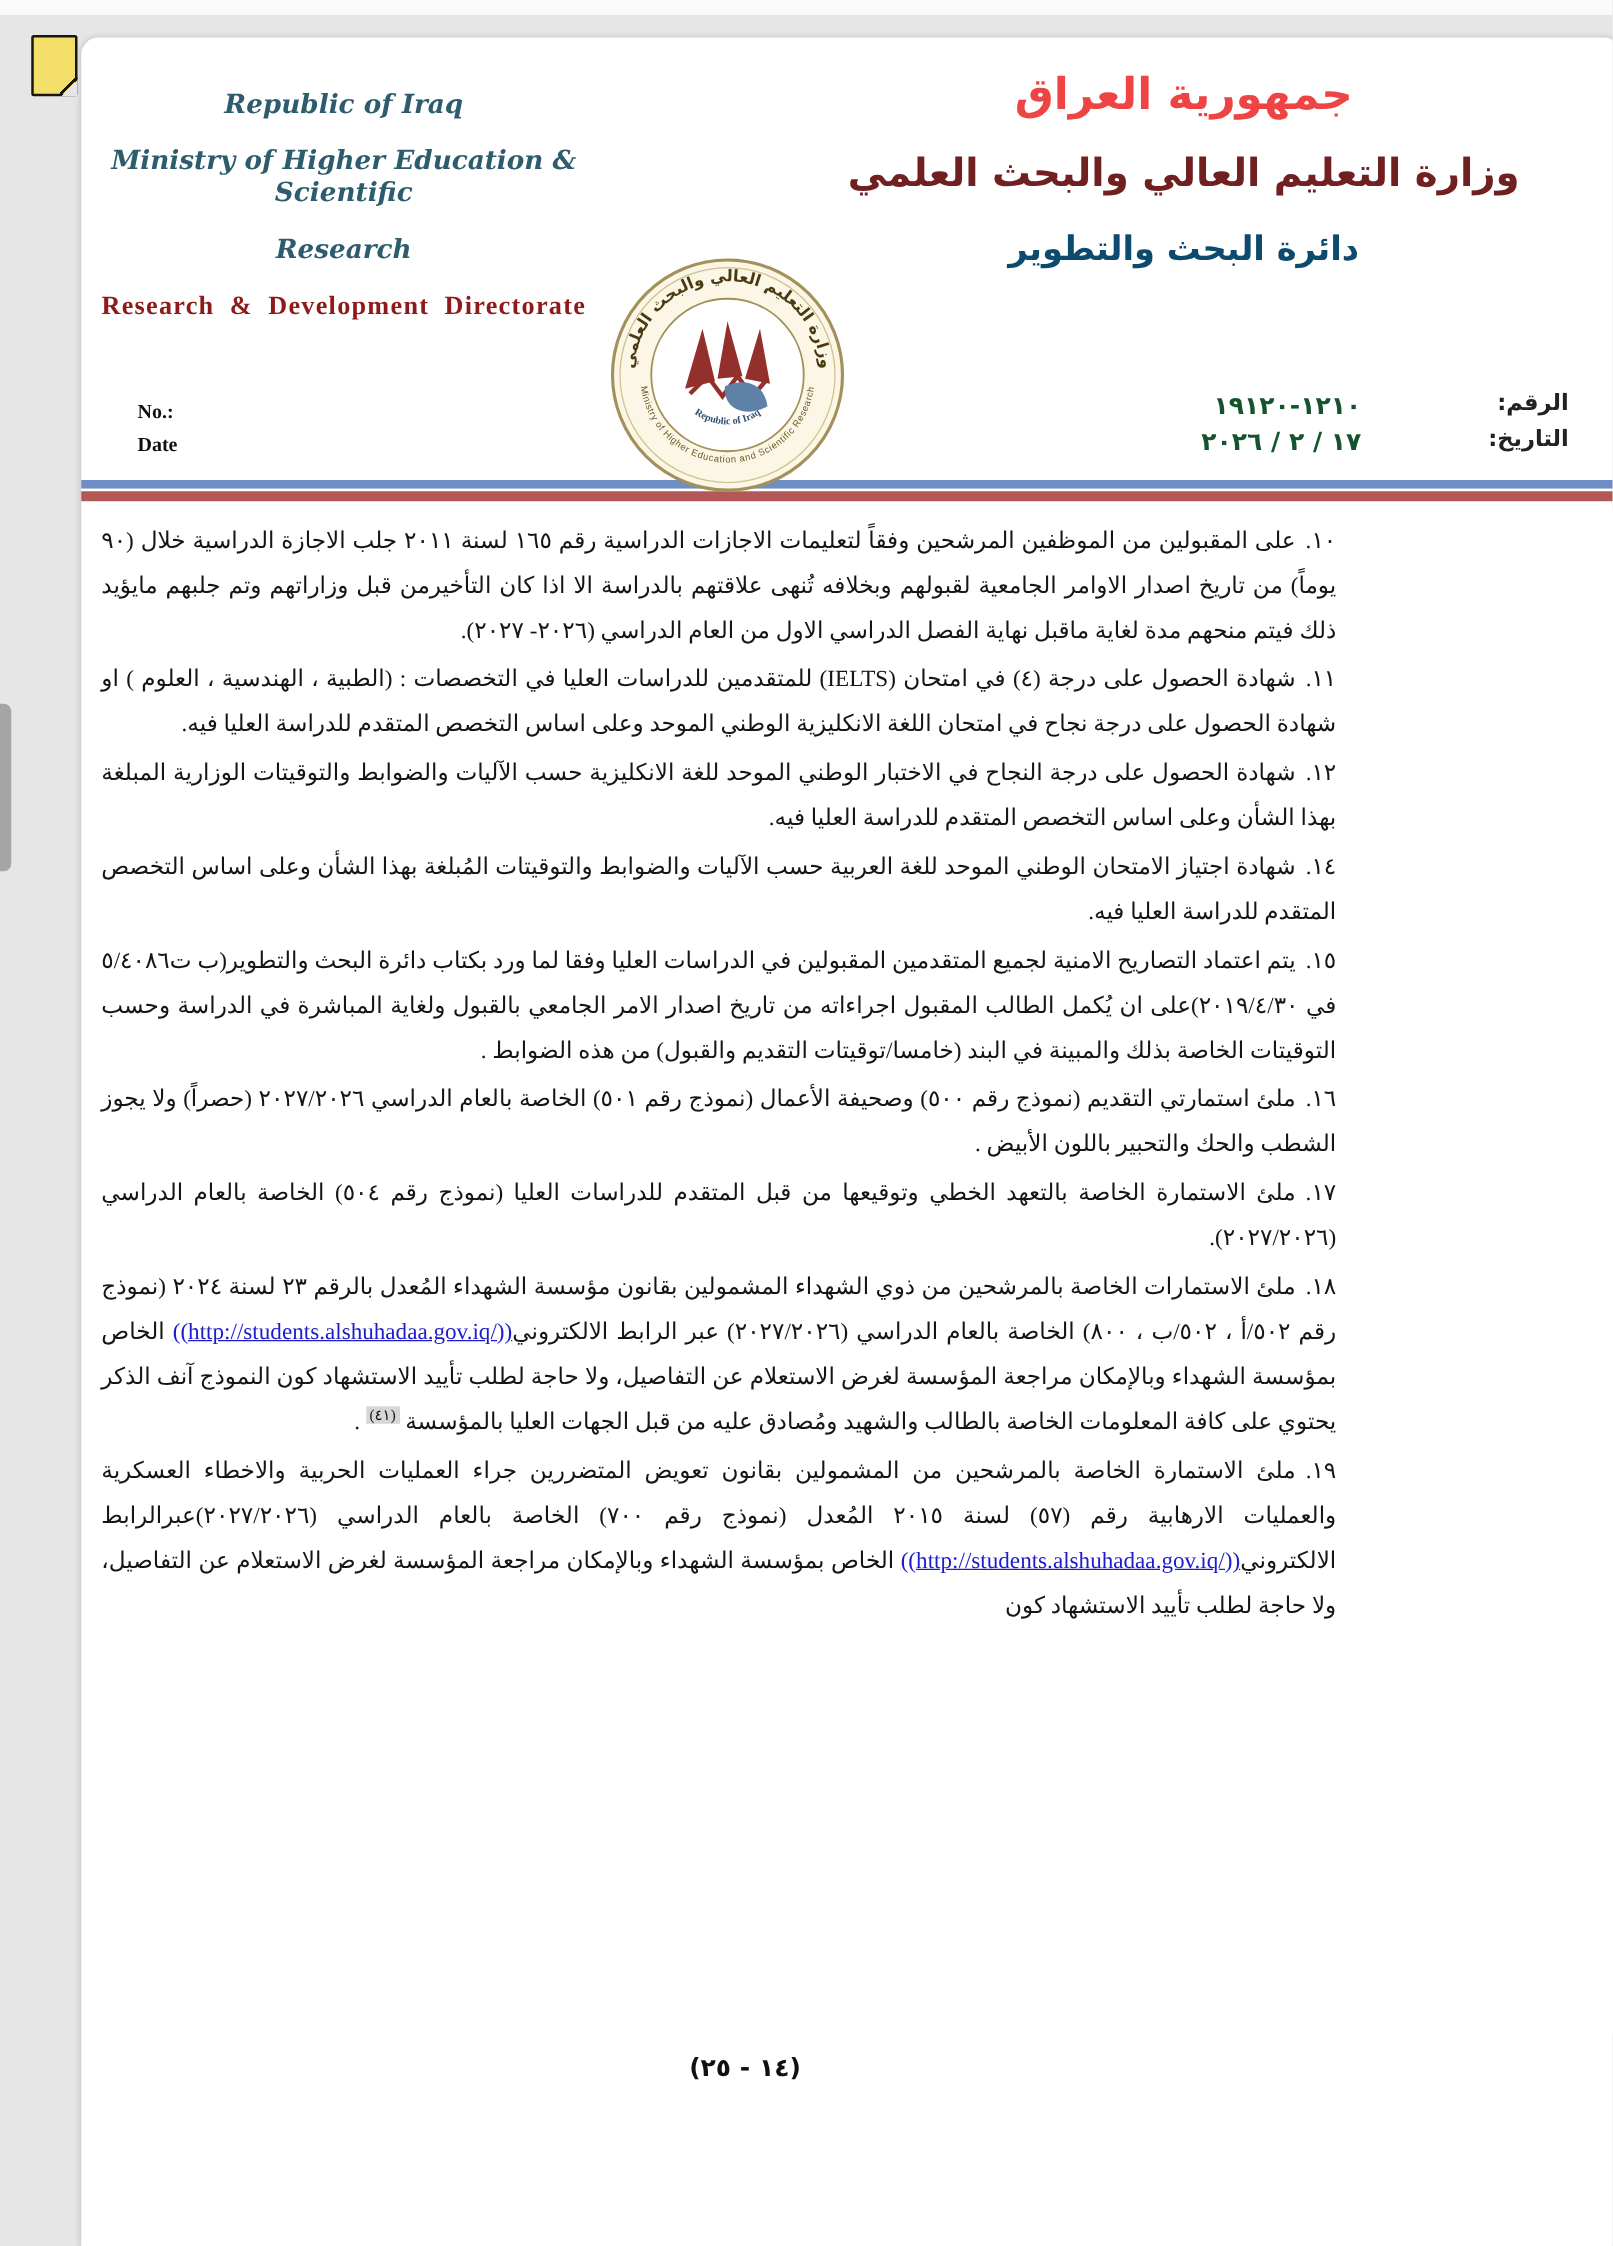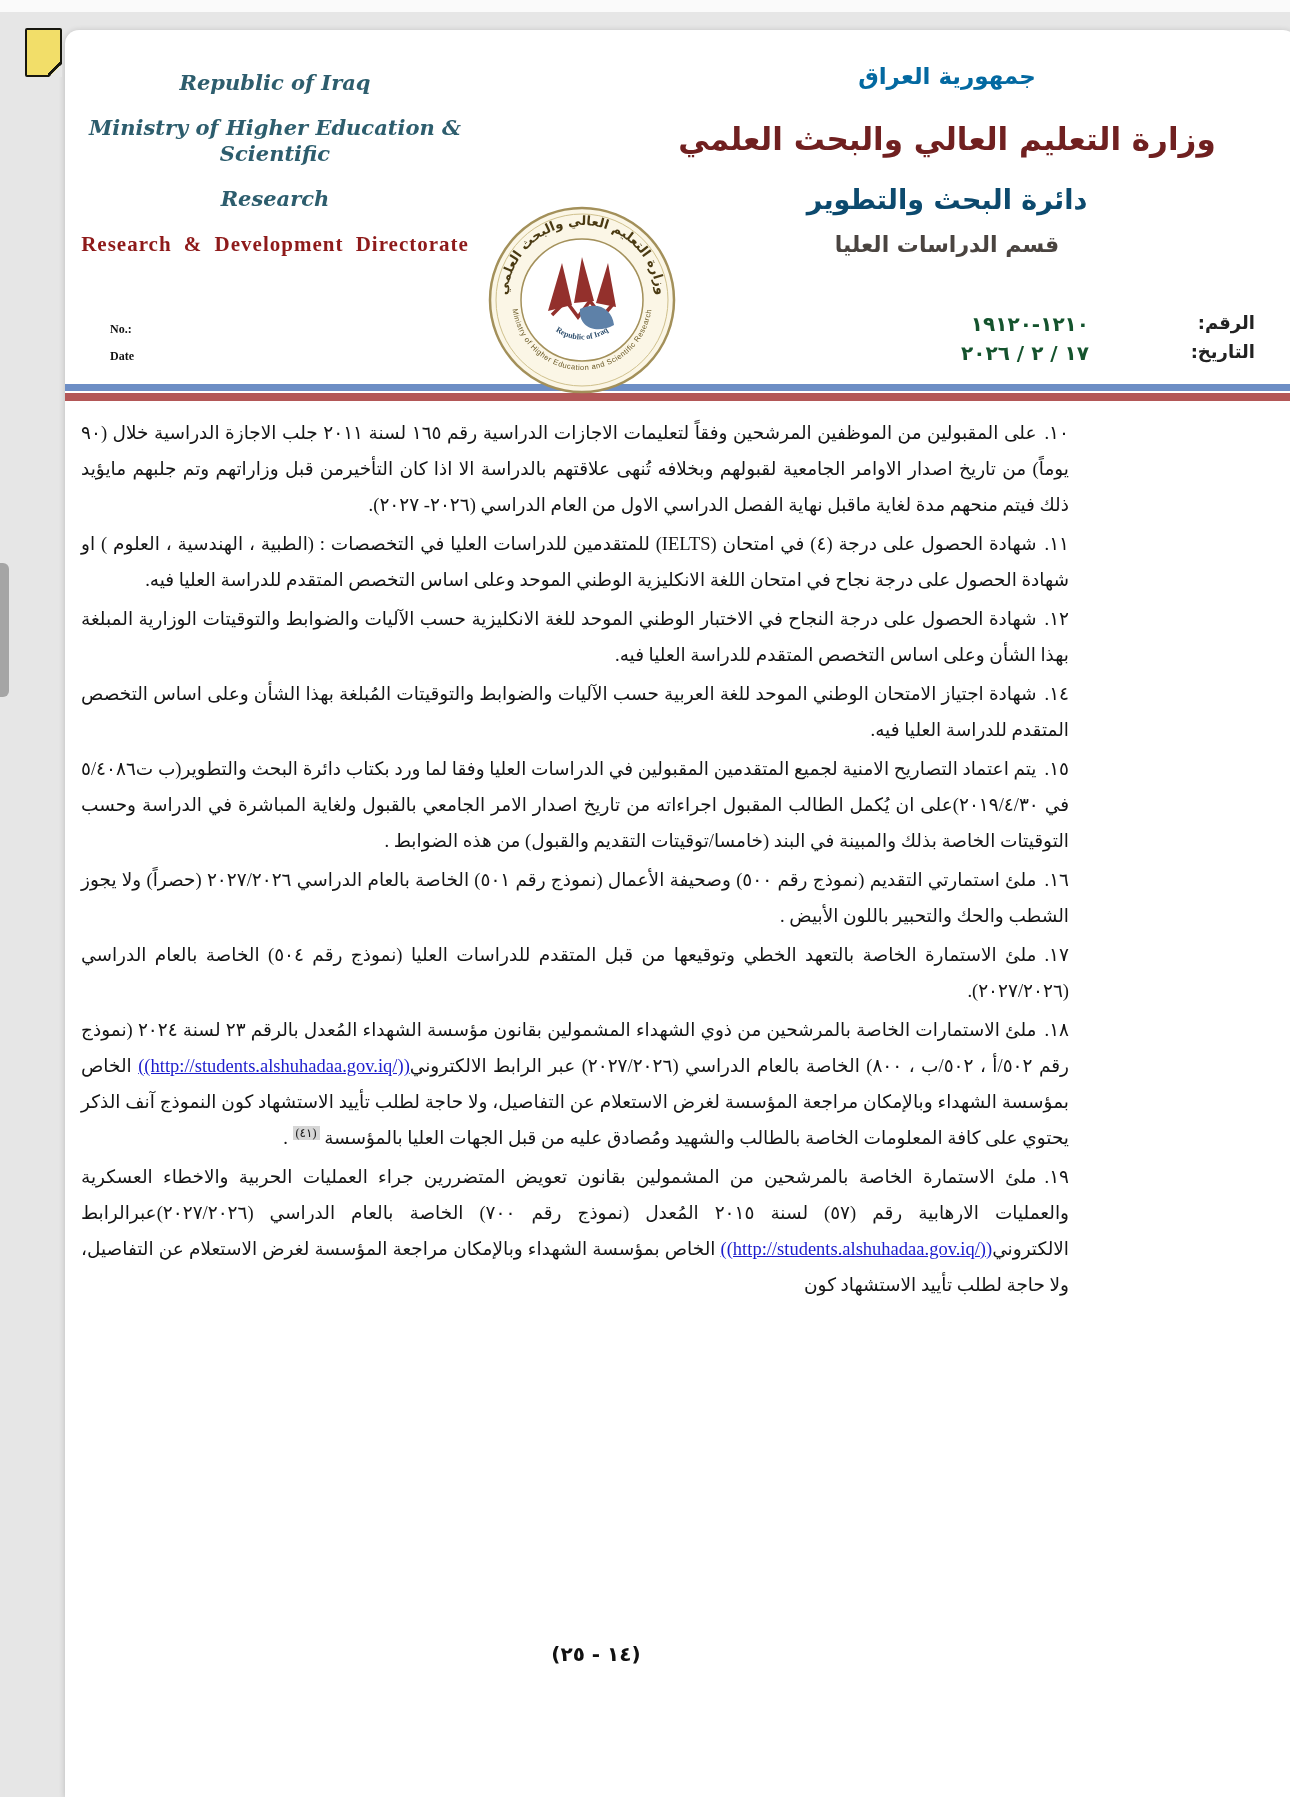--- a/index.html
+++ b/index.html
@@ -21,26 +21,26 @@
   .scroll-thumb { position:absolute; left:0; top:563px; width:9px; height:134px; background:#a5a5a5;
             border-radius:0 6px 6px 0; z-index:8; }
 
   
   .hdr-en { position:absolute; left:10px; top:40px; width:400px; text-align:center;
             color:#2d5d6d; font-family:"DejaVu Serif","Liberation Serif",serif;
             font-style:italic; font-weight:bold; }
   .hdr-en .ln { font-size:21px; line-height:26px; margin-bottom:19px; }
   .hdr-en .ln4 { color:#8e1a1a; font-style:normal; font-family:"Liberation Serif",serif;
             font-size:21px; letter-spacing:1px; word-spacing:6px; }
-  .no-date { position:absolute; left:45px; top:286px; font-weight:bold; font-size:12px; color:#101010; }
+  .no-date { position:absolute; left:45px; top:286px; font-weight:bold; font-size:16px; color:#101010; }
   .no-date div { line-height:27px; }
 
   
   .hdr-ar { position:absolute; right:60px; top:28px; width:580px; text-align:center; direction:rtl; }
-  .ar1 { font-size:23px; font-weight:bold; color:#0369a1; line-height:36px; margin-bottom:24px;
+  .ar1 { font-size:35px; font-weight:bold; color:#ef4444; line-height:36px; margin-bottom:24px;
          font-family:"DejaVu Sans",sans-serif; }
   .ar2 { font-size:31px; font-weight:bold; color:#702020; line-height:42px; margin-bottom:22px;
          font-family:"DejaVu Sans",sans-serif; }
   .ar3 { font-size:27px; font-weight:bold; color:#0c4a6e; line-height:36px; margin-bottom:14px;
          font-family:"DejaVu Sans",sans-serif; }
   .ar4 { font-size:22px; font-weight:bold; color:#4a4440; font-family:"DejaVu Sans",sans-serif; }
 
   .meta { position:absolute; right:38px; top:282px; width:340px; direction:rtl; }
   .mrow { position:relative; height:29px; }
   .mrow .lbl { position:absolute; right:4px; font-weight:bold; font-size:18px; color:#222;
@@ -89,21 +89,20 @@
 
     <div class="no-date">
       <div>No.:</div>
       <div>Date</div>
     </div>
 
     <div class="hdr-ar">
       <div class="ar1">جمهورية العراق</div>
       <div class="ar2">وزارة التعليم العالي والبحث العلمي</div>
       <div class="ar3">دائرة البحث والتطوير</div>
-      <div class="ar4">قسم الدراسات العليا</div>
     </div>
 
     <div class="meta">
       <div class="mrow">
         <span class="lbl">الرقم:</span>
         <span class="val">١٢١٠-١٩١٢٠</span>
       </div>
       <div class="mrow">
         <span class="lbl">التاريخ:</span>
         <span class="val">١٧ / ٢ / ٢٠٢٦</span>

